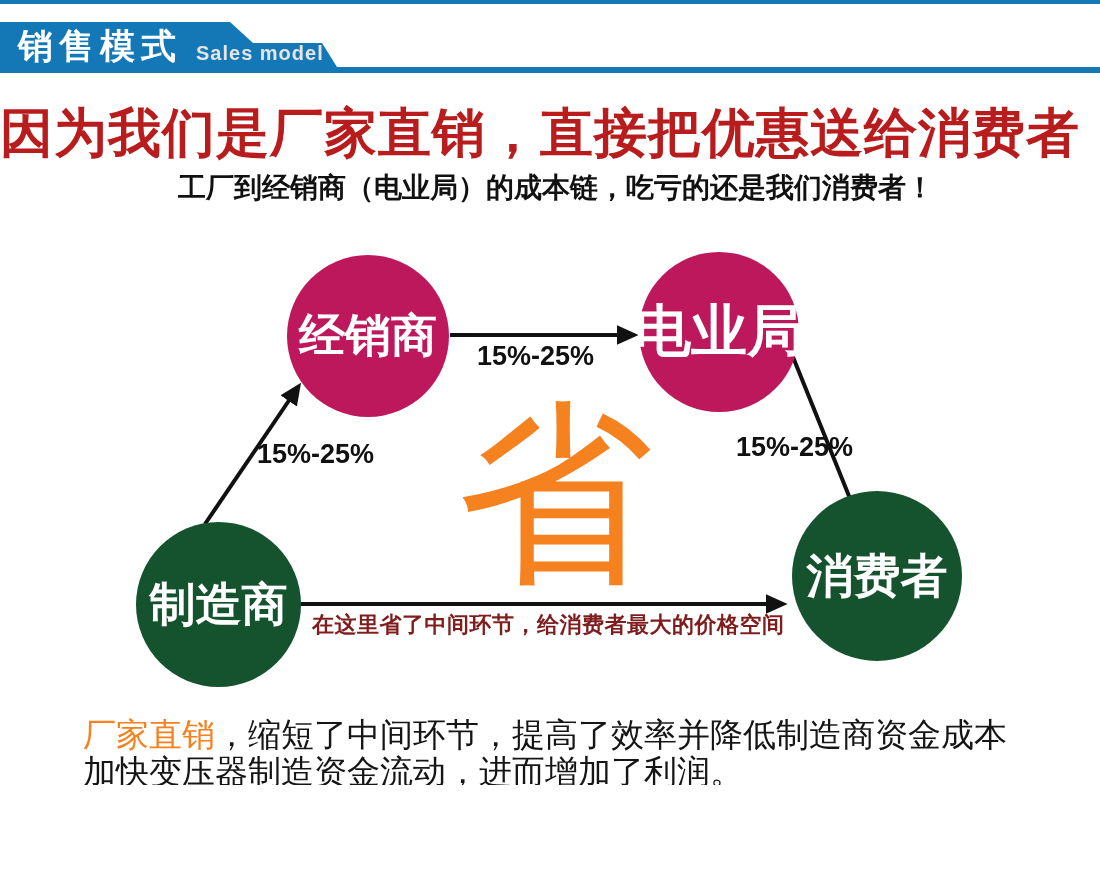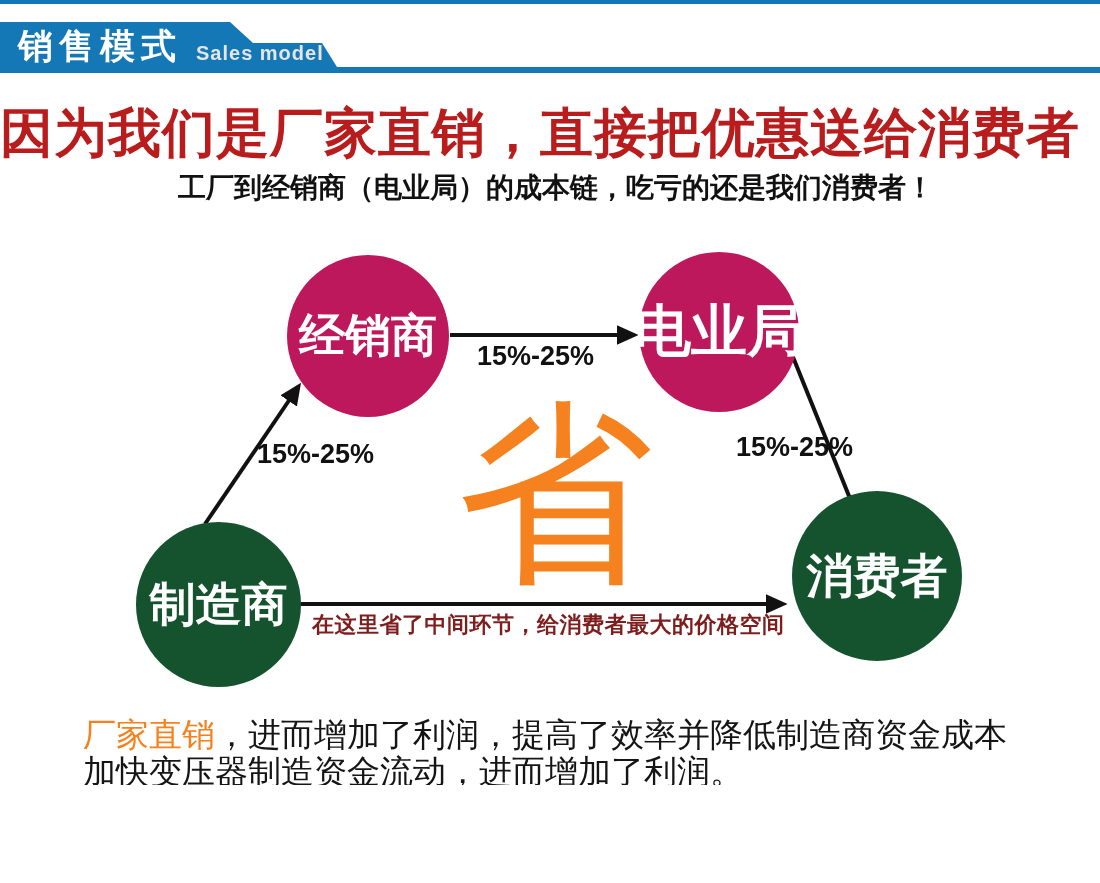--- a/index.html
+++ b/index.html
@@ -108,18 +108,18 @@
 
   <div class="save-char">省</div>
 
   <div class="pct pct-top">15%-25%</div>
   <div class="pct pct-left">15%-25%</div>
   <div class="pct pct-right">15%-25%</div>
 
   <div class="bottom-arrow-text">在这里省了中间环节，给消费者最大的价格空间</div>
 
   <div class="para para-1">
-    <span class="seg-orange">厂家直销</span><span>，进而增加了利润，提高了效率并降低制造商资金成本</span><br>
+    <span class="seg-orange">厂家直销</span><span>，缩短了中间环节，提高了效率并降低制造商资金成本</span><br>
     <span>加快变压器制造资金流动，进而增加了利润。</span>
   </div>
 
 
 </div>
 
 </body></html>

